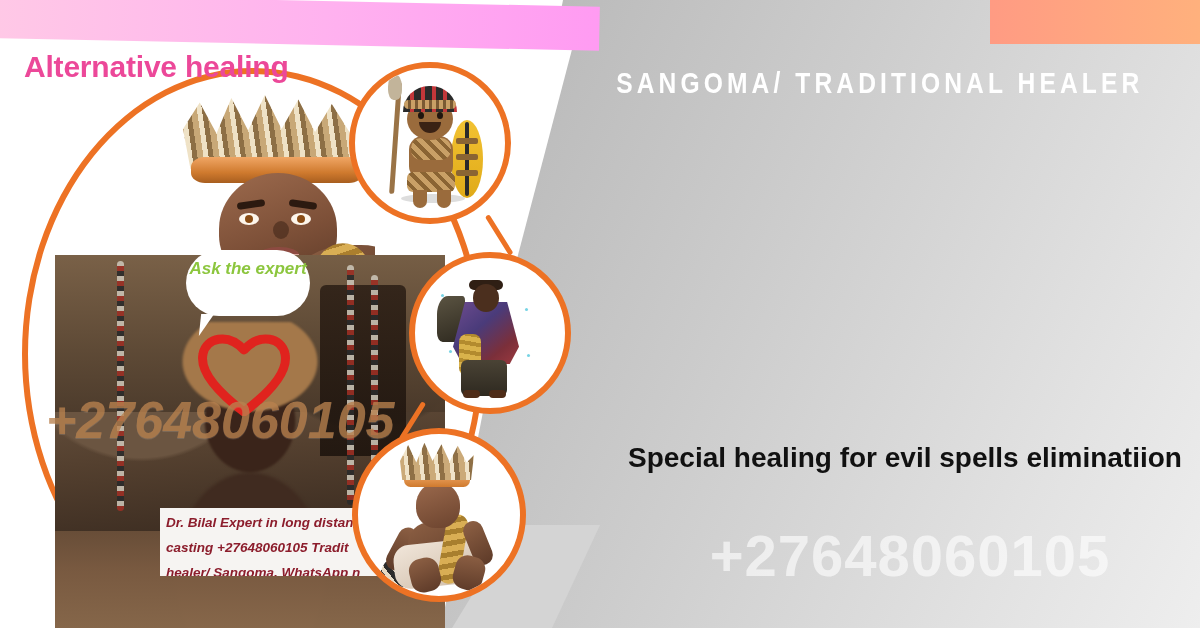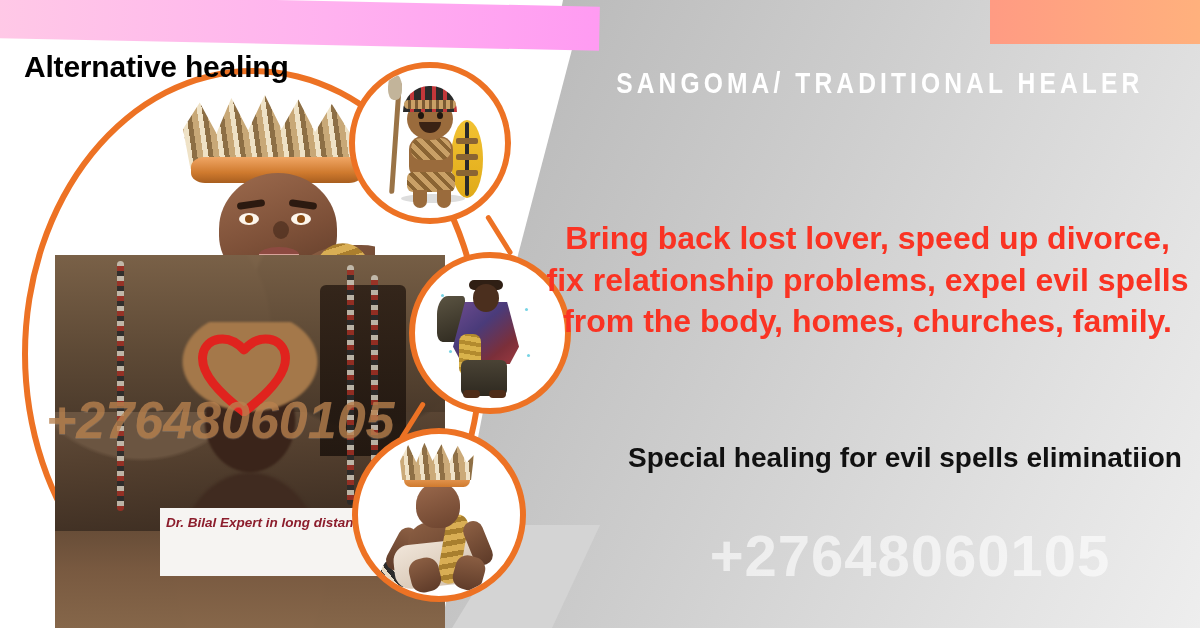--- a/index.html
+++ b/index.html
@@ -42,21 +42,21 @@
 
   
   .left-white{
     position:absolute;left:0;top:38px;width:575px;height:590px;background:#ffffff;
     clip-path:polygon(0 0, 575px 0, 420px 590px, 0 590px);
   }
 
   
   .alt-heading{
     position:absolute;left:24px;top:50px;
-    font-size:30px;font-weight:bold;color:#000000;letter-spacing:-0.2px;
+    font-size:30px;font-weight:bold;color:#ec4899;letter-spacing:-0.2px;
     white-space:nowrap;
   }
 
   .kicker{
     position:absolute;left:560px;top:66px;width:625px;
     text-align:center;color:#ffffff;
     font-size:30px;font-weight:bold;letter-spacing:5px;
     font-family:"Liberation Sans Narrow","Liberation Sans",sans-serif;
     transform:scaleX(0.82);transform-origin:center top;
     white-space:nowrap;
@@ -323,31 +323,36 @@
   <div class="photo-main">
     <div class="hut"></div>
     <div class="doorway"></div>
     <div class="blur-figure"></div>
     <div class="ground"></div>
     <div class="beads" style="left:62px;top:6px;height:250px;"></div>
     <div class="beads" style="left:292px;top:10px;height:240px;"></div>
     <div class="beads" style="left:316px;top:20px;height:210px;"></div>
   </div>
 
+  <div class="bubble">
+    <span>Ask the expert</span>
+  </div>
 
   <div class="heart">
     <svg width="96" height="86" viewBox="0 0 96 86">
       <path d="M48 82 C 14 56, 4 38, 7 24 C 10 8, 32 2, 48 20 C 64 2, 86 8, 89 24 C 92 38, 82 56, 48 82 Z" fill="none" stroke="#e0231e" stroke-width="9" stroke-linejoin="round"></path>
     </svg>
   </div>
 
   <div class="wm-number">+27648060105</div>
 
   <div class="caption-box">
     <p>Dr. Bilal Expert in long distan</p>
+    <p>casting +27648060105 Tradit</p>
+    <p>healer/ Sangoma. WhatsApp n</p>
   </div>
 
   <div class="conn" style="left:487px;top:213px;width:46px;transform:rotate(58deg);"></div>
 
   <div class="conn" style="left:424px;top:400px;width:44px;transform:rotate(122deg);"></div>
 
   <div class="circ c1">
     <div class="inner">
       <div class="w-shadow"></div>
       <div class="w-spear"></div>
@@ -398,17 +403,16 @@
       <div class="d-arm" style="left:110px;top:86px;transform:rotate(-22deg);"></div>
       <div class="d-leg" style="left:52px;top:124px;transform:rotate(-14deg);"></div>
       <div class="d-leg" style="left:96px;top:122px;transform:rotate(16deg);"></div>
       <div class="d-face"></div>
       <div class="d-band"></div>
       <div class="d-crown"></div>
     </div>
   </div>
 
   <div class="kicker">SANGOMA/ TRADITIONAL HEALER</div>
-  <div class="red-body">Bring back lost lover, speed up divorce, fix relationship problems, expel evil spells from the body, homes, churches, family.</div>
   <div class="black-sub">Special healing for  evil spells eliminatiion</div>
   <div class="phone-ghost">+27648060105</div>
 
 </div>
 
 </body></html>

